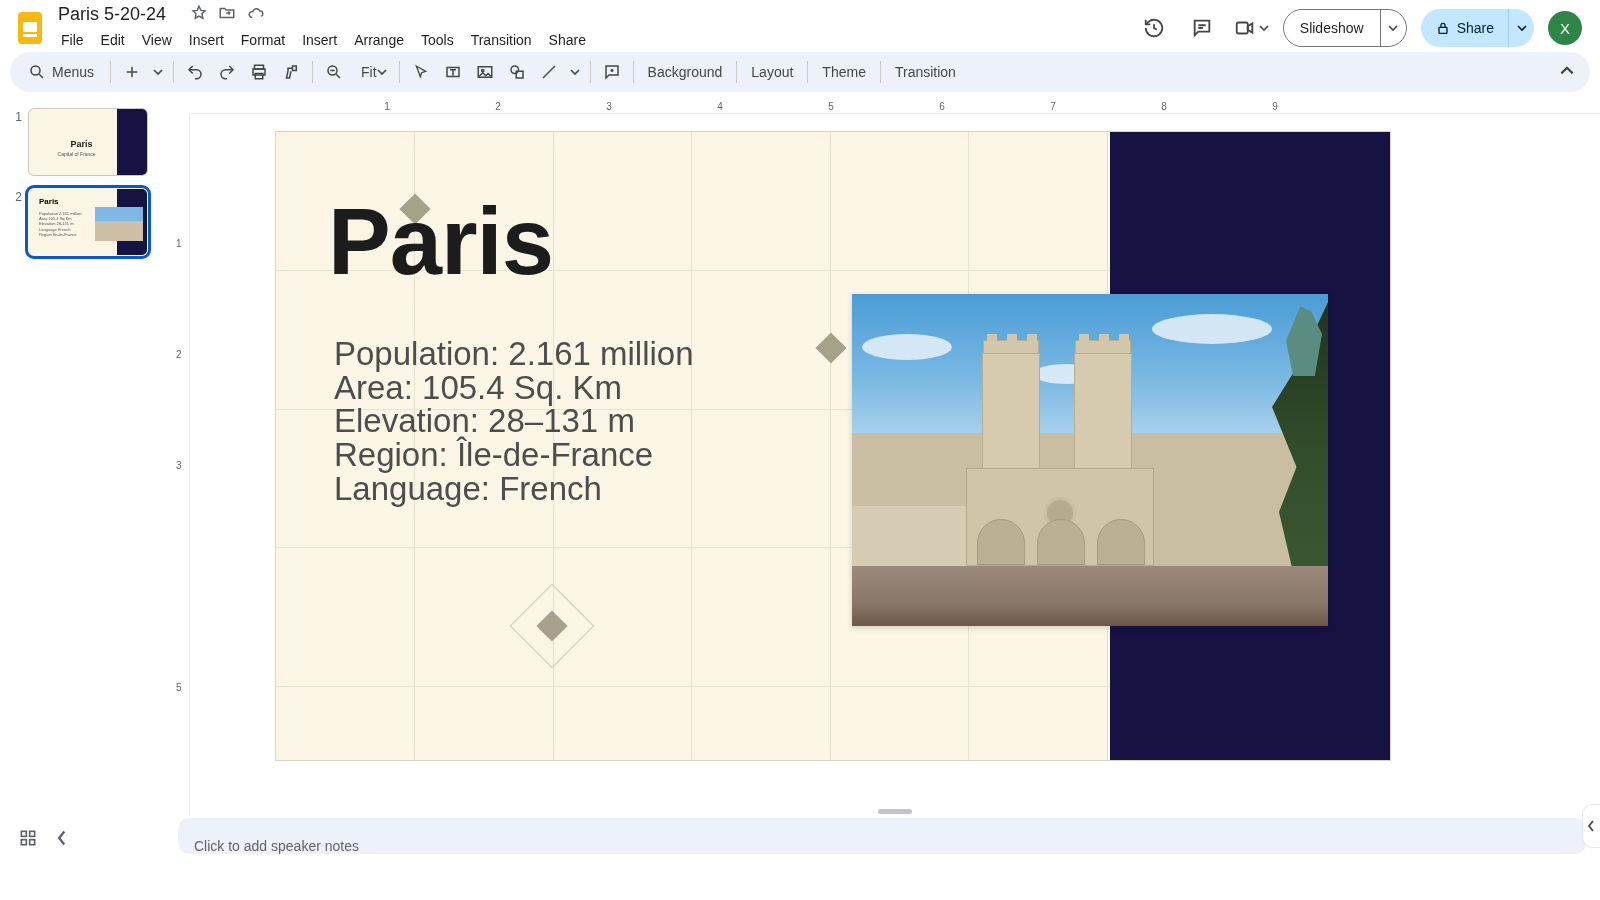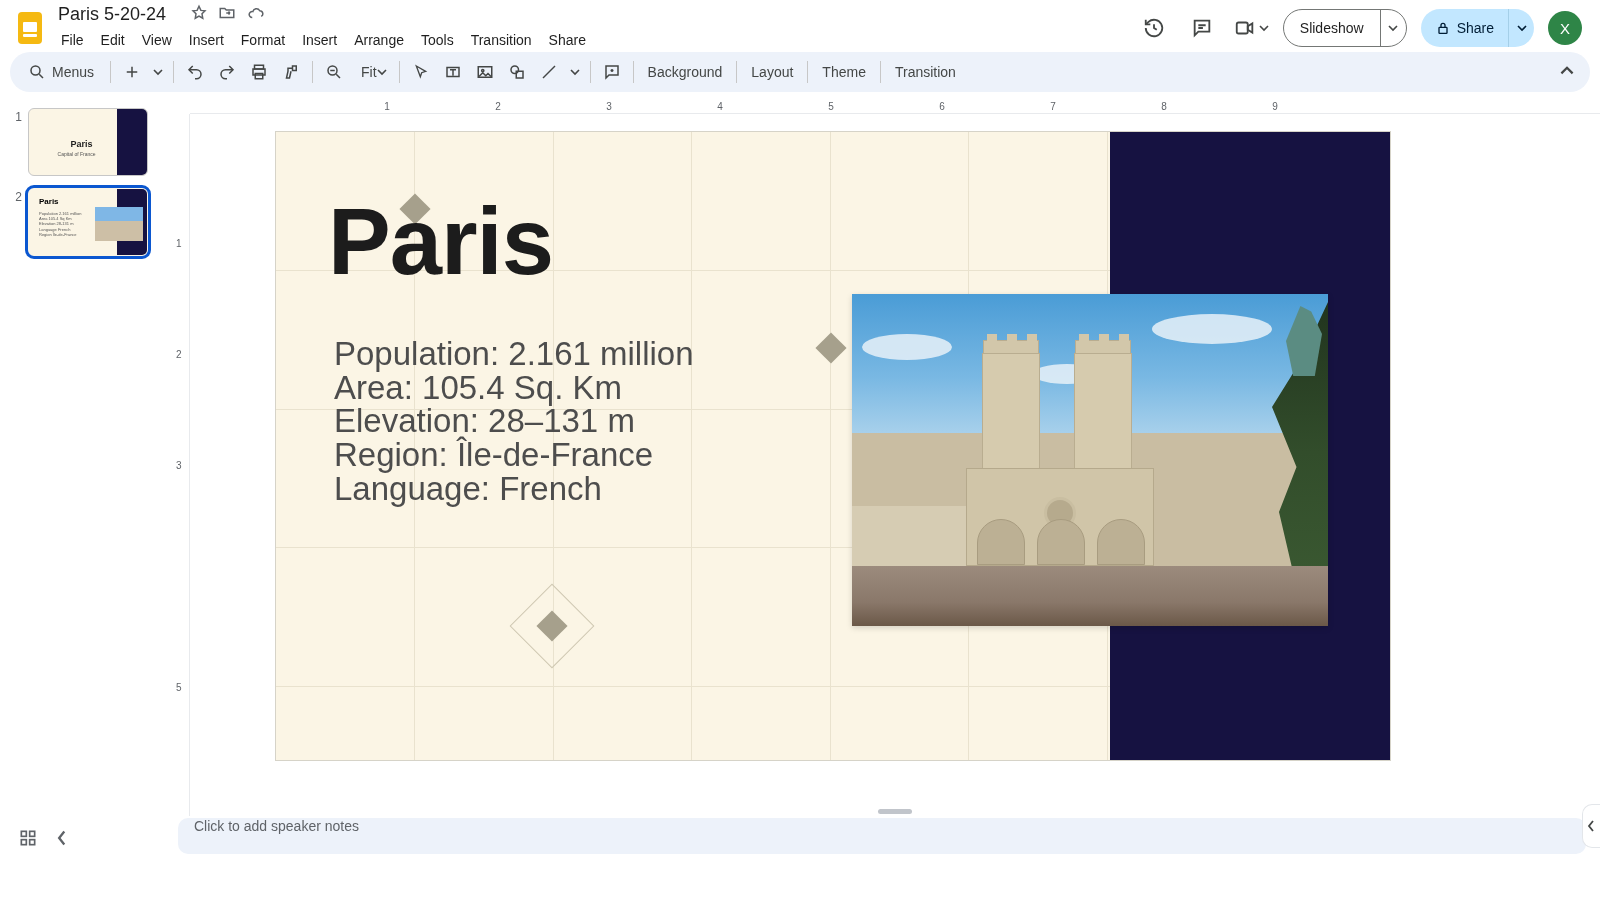--- a/index.html
+++ b/index.html
@@ -78,21 +78,21 @@
   .facade { position:absolute; left:114px; bottom:18%; width:188px; height:98px; background:#d0c5a8; border:1px solid #b5a98c;}
   .rose { position:absolute; left:50%; top:28px; width:32px; height:32px; margin-left:-16px; border-radius:50%; background:#b6aa8d; border:3px solid #c9bea1;}
   .arch { position:absolute; bottom:0; width:48px; height:46px; background:#bcb094; border-top-left-radius:24px; border-top-right-radius:24px; border:1px solid #a89c80;}
   .crowd { position:absolute; left:0; right:0; bottom:0; height:18%; background:linear-gradient(0deg,#6b5848 0%, #8a786a 40%, #9c8b7d 100%);}
   .tree { position:absolute; right:0; top:8px; width:70px; height:300px; background:linear-gradient(180deg,#21341e 0%, #324d2b 50%, #3b5a32 100%); clip-path: polygon(100% 0,100% 100%,60% 100%,30% 70%,55% 55%,20% 35%,60% 20%);}
   .statue { position:absolute; right:6px; top:12px; width:36px; height:70px; background:#5b8c82; clip-path: polygon(40% 0,70% 8%,100% 40%,80% 100%,20% 100%,0 50%);}
   .bldgs { position:absolute; left:0; bottom:18%; width:120px; height:60px; background:#d6ccb3;}
   
   .pane-handle { position:absolute; left:50%; bottom:2px; width:34px; height:5px; background:#c1c5cb; border-radius:3px; transform:translateX(-50%);}
   
-  .notes-bar { position: absolute; left: 178px; right: 14px; bottom: 46px; height: 36px; background: #edf2fa; border-radius: 10px; display: flex; align-items: flex-start; padding: 0 16px; color: #5f6368; font-size: 14px; margin-top: 20px; }
+  .notes-bar { position: absolute; left: 178px; right: 14px; bottom: 46px; height: 36px; background: #edf2fa; border-radius: 10px; display: flex; align-items: flex-end; padding: 0 16px; color: #5f6368; font-size: 14px; margin-top: 20px; }
   .footer-left { position:absolute; left:18px; bottom:52px; display:flex; align-items:center; gap:18px; color:#5f6368;}
   .side-tab { position:absolute; right:0; bottom:52px; width:18px; height:44px; background:#fff; border:1px solid #e3e6ea; border-right:none; border-top-left-radius:10px; border-bottom-left-radius:10px; display:flex; align-items:center; justify-content:center; color:#444746;}
   
   svg { display:block; }
 </style>
 </head>
 <body>
 
 <div class="titlebar">
   <div class="app-logo">

